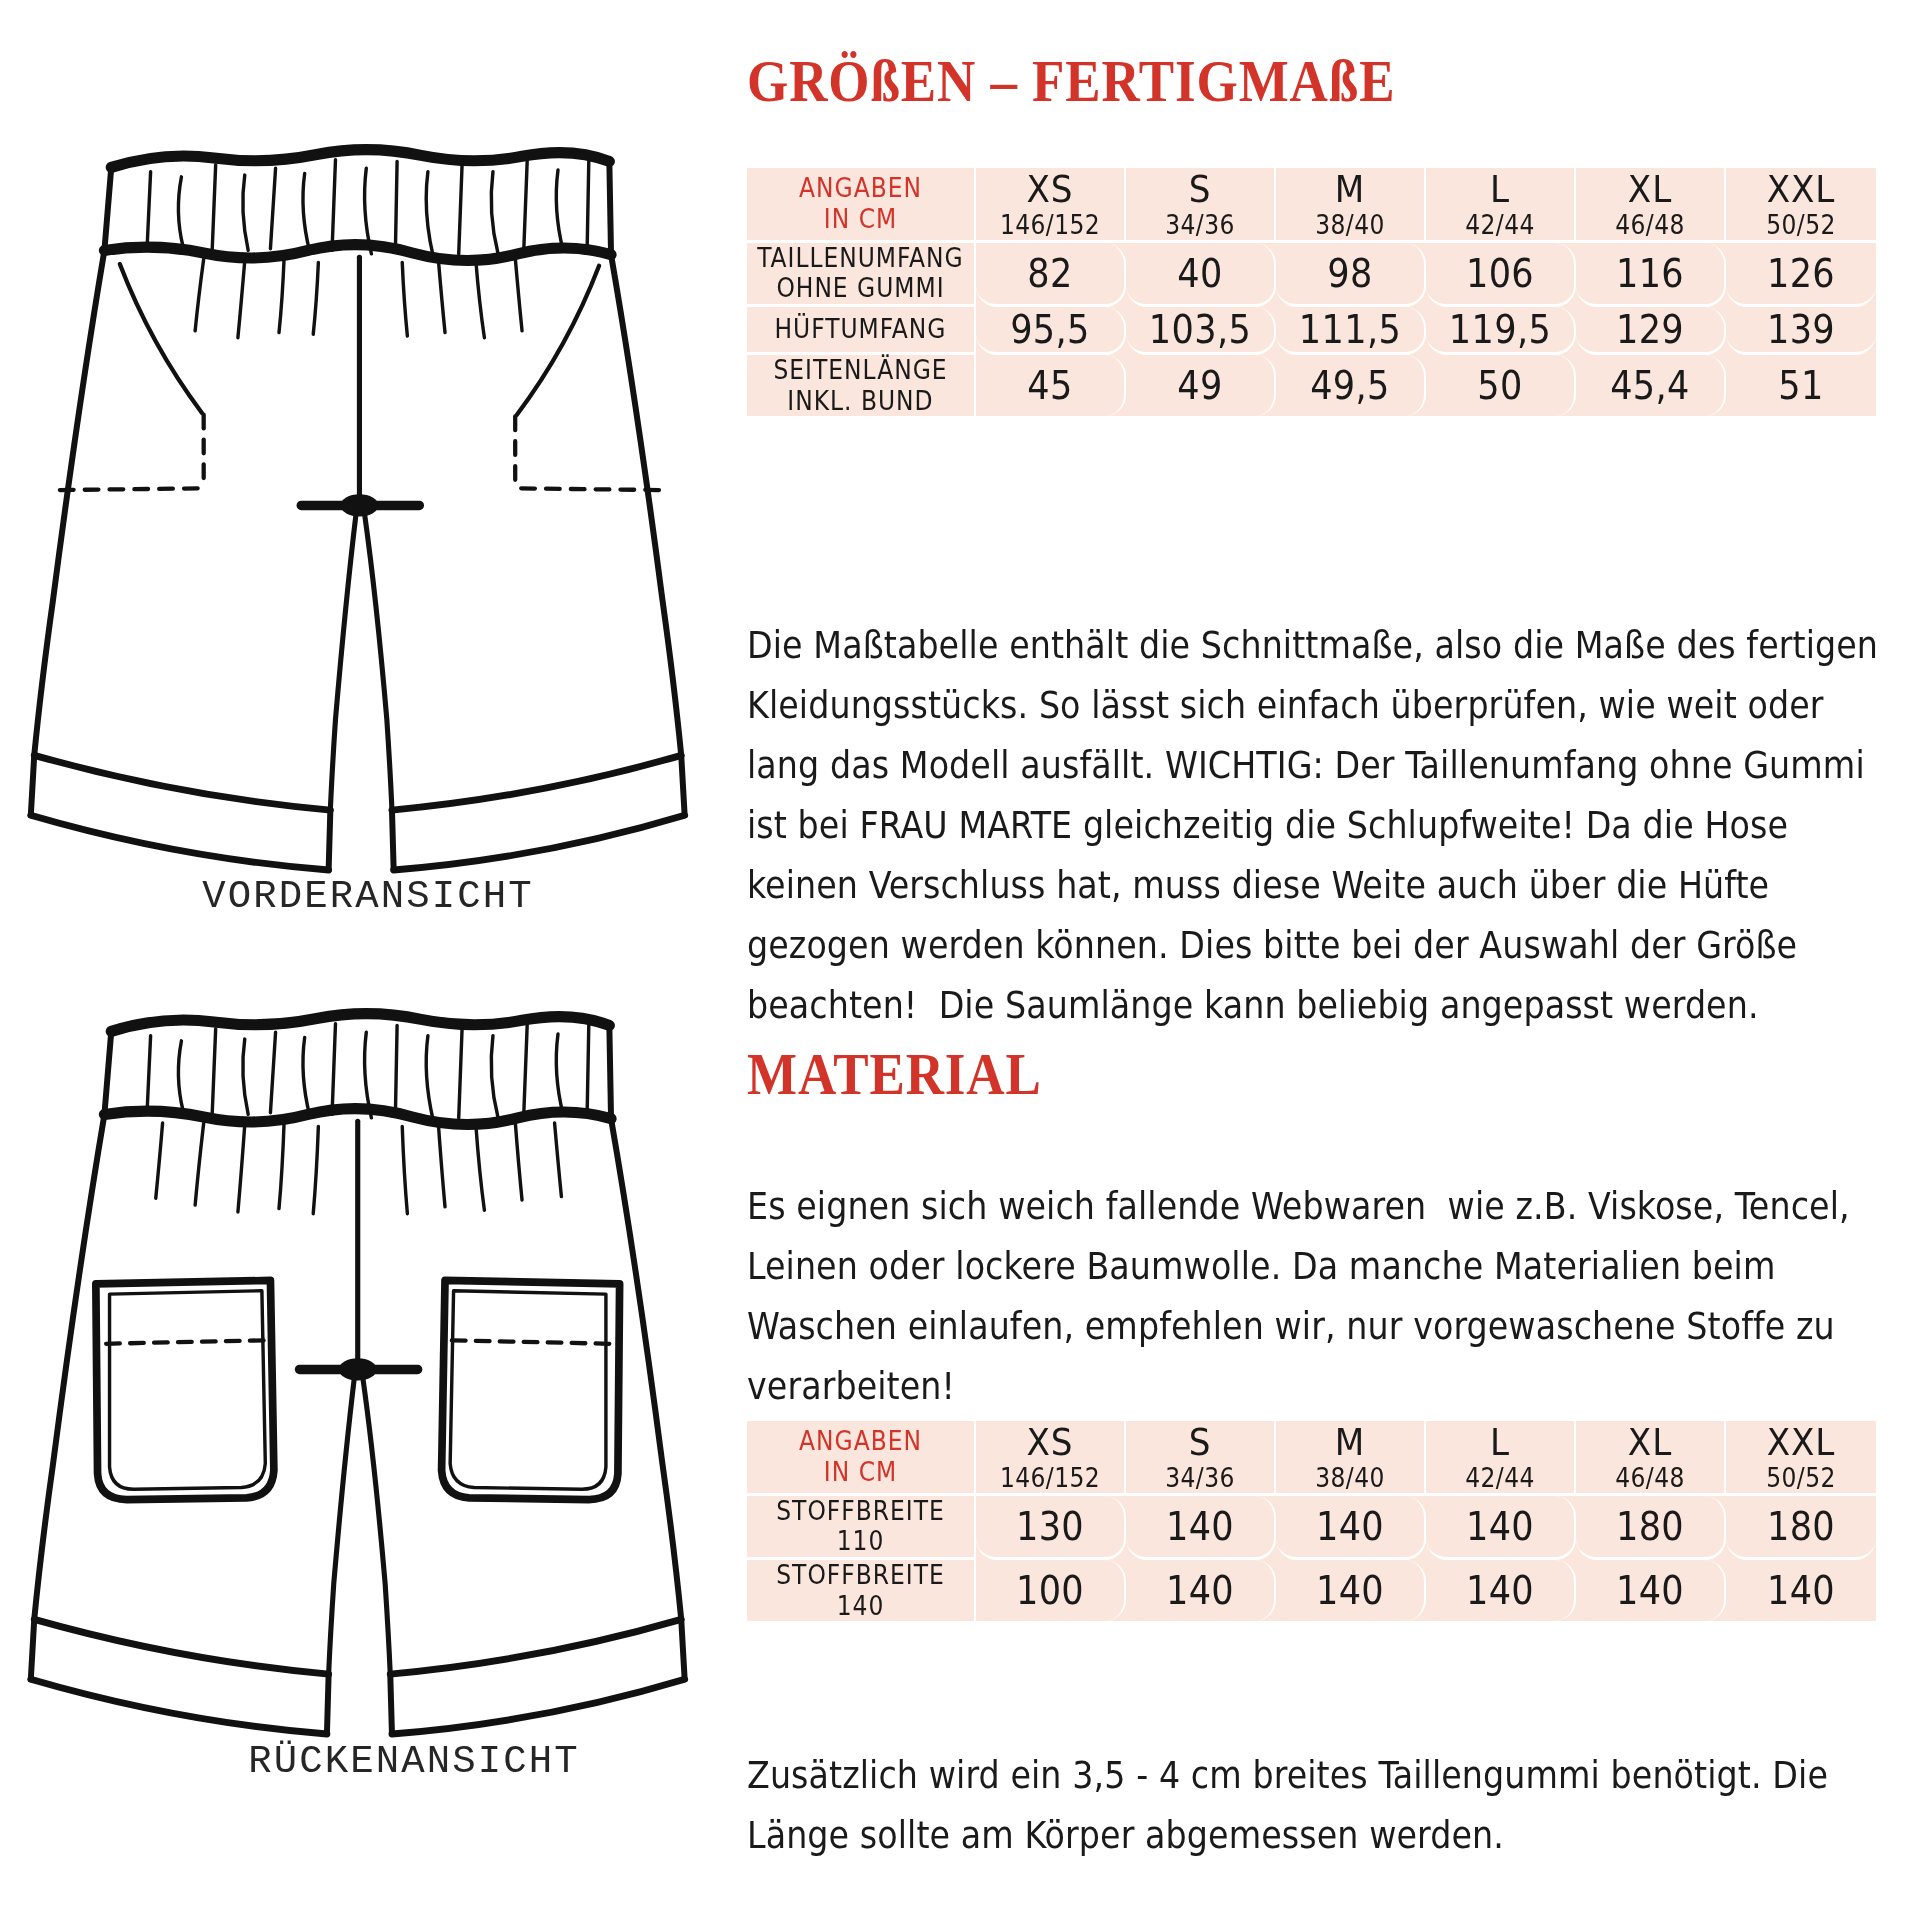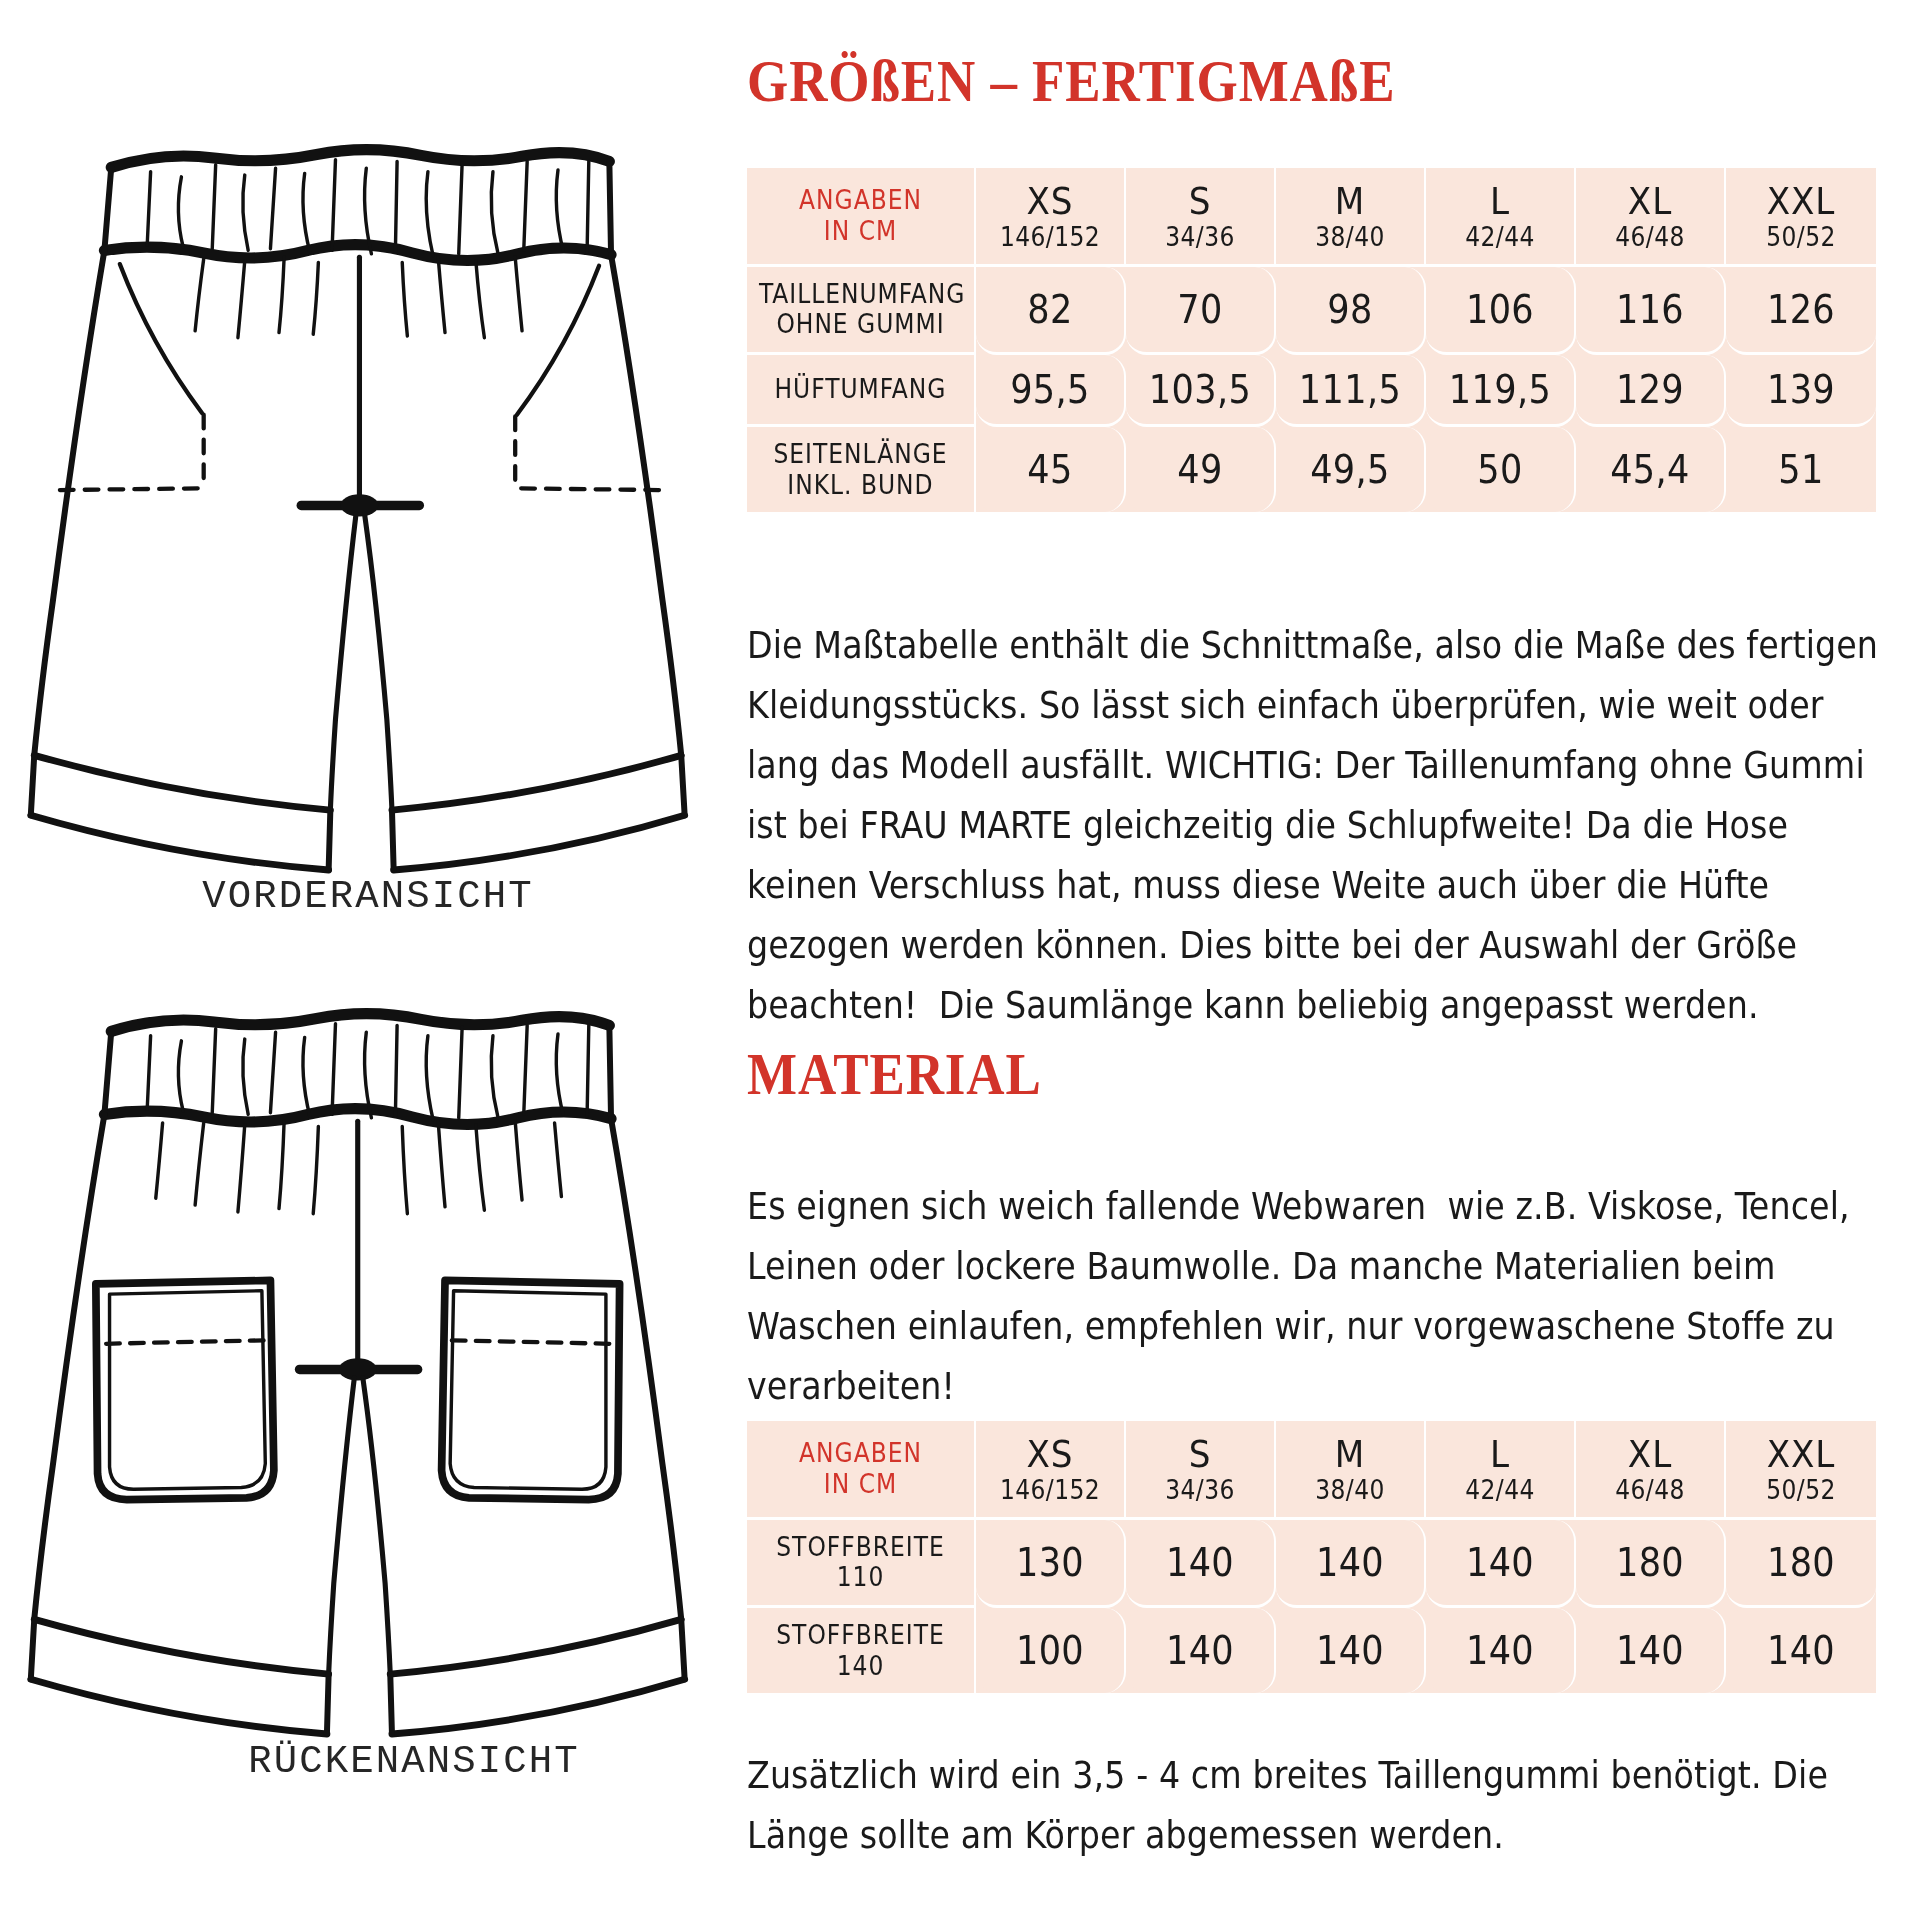--- a/index.html
+++ b/index.html
@@ -48,21 +48,21 @@
     border-collapse:separate;border-spacing:0;
     background:#fae6dc;
     table-layout:fixed;
   }
   .table-1{top:168px;}
   .table-2{top:1421px;}
   table.size-table td{
     background:#fae6dc;
     border-right:2.6px solid #ffffff;
     border-bottom:3.4px solid #ffffff;
-    padding:12px;
+    padding:0;
     text-align:center;
     vertical-align:middle;
     font-family:"DejaVu Sans Condensed","Liberation Sans Narrow","Liberation Sans",sans-serif;
     color:#1a1a1a;
   }
   table.size-table tr:last-child td{border-bottom:none;}
   table.size-table td:last-child{border-right:none;}
 
   td.rowhead{
     text-align:right;
@@ -293,21 +293,21 @@
             <span class="ch-sub">50/52</span>
           </td>
         </tr>
 
         <tr>
           <td class="rowhead">
             <span class="rh-main">TAILLENUMFANG</span>
             <span class="rh-sub">OHNE GUMMI</span>
           </td>
           <td class="val">82</td>
-          <td class="val">70</td>
+          <td class="val">40</td>
           <td class="val">98</td>
           <td class="val">106</td>
           <td class="val">116</td>
           <td class="val">126</td>
         </tr>
 
         <tr>
           <td class="rowhead">
             <span class="rh-main">HÜFTUMFANG</span>
           </td>

